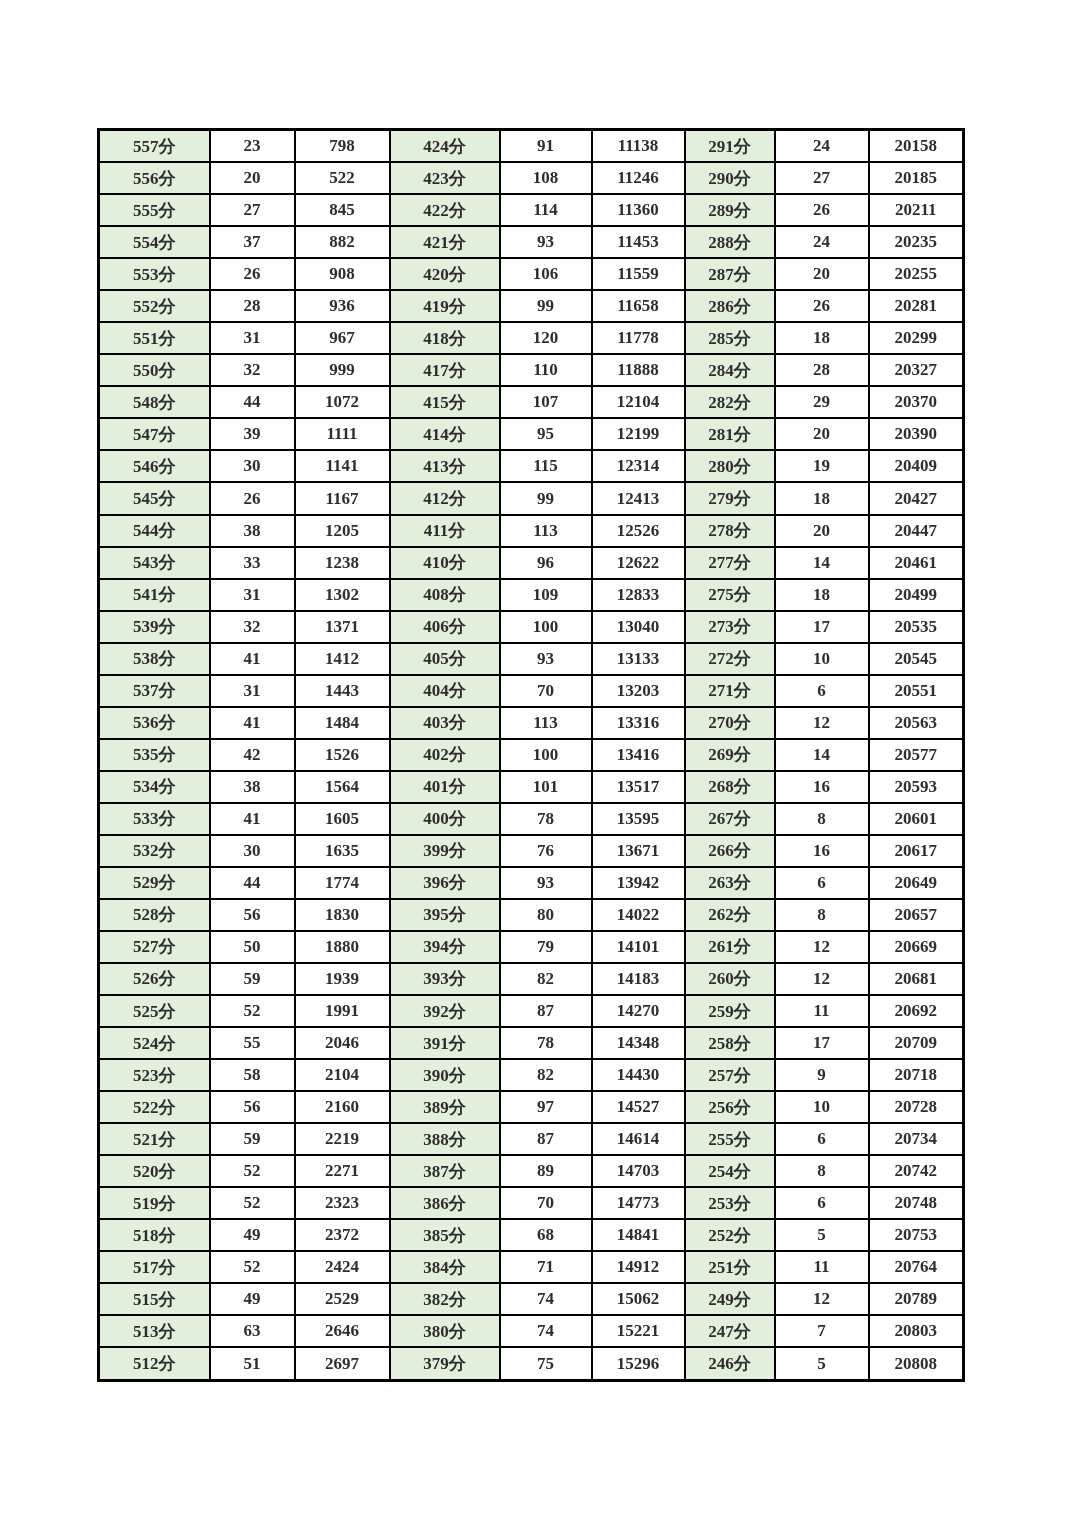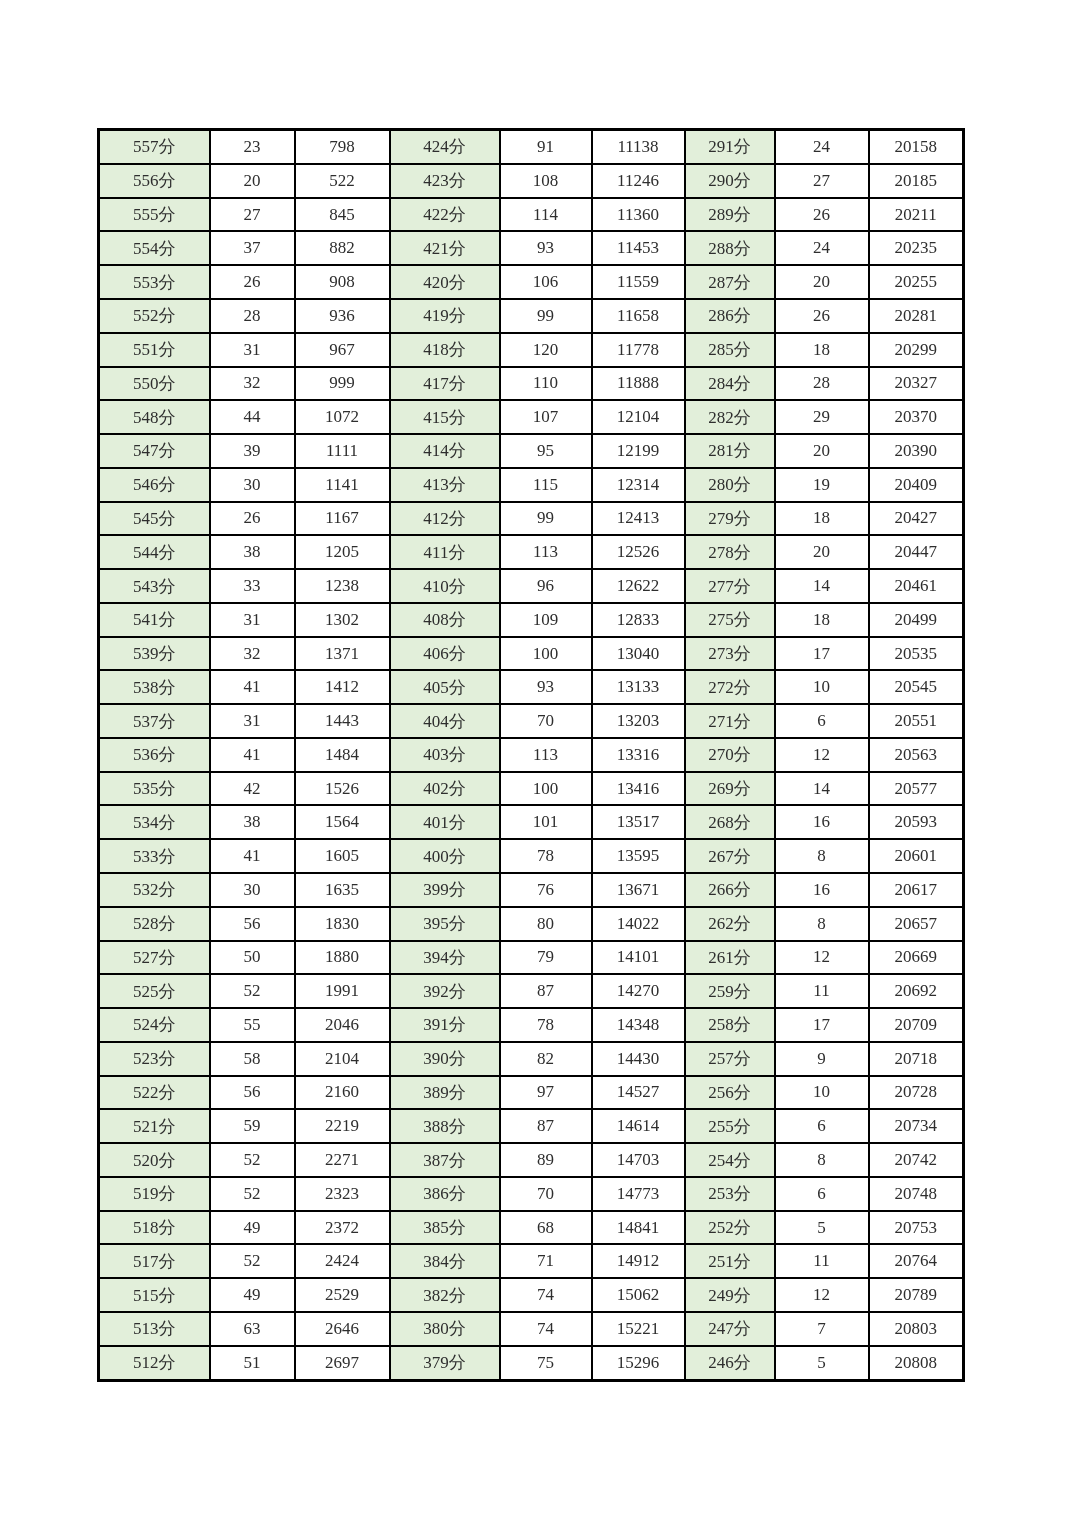--- a/index.html
+++ b/index.html
@@ -25,20 +25,21 @@
   }
   table.score-table {
     position: absolute;
     left: 97px;
     top: 128px;
     width: 865px;
     height: 1254px;
     border-collapse: collapse;
     table-layout: fixed;
     border: 3px solid var(--border-color);
+    font-weight: bold;
   }
   table.score-table td {
     border: 2px solid var(--border-color);
     text-align: center;
     vertical-align: middle;
     font-size: 17px;
     color: var(--text-color);
     background: var(--cell-bg);
     overflow: hidden;
     white-space: nowrap;
@@ -312,20 +313,31 @@
           <td>30</td>
           <td>1635</td>
           <td class="score">399分</td>
           <td>76</td>
           <td>13671</td>
           <td class="score">266分</td>
           <td>16</td>
           <td>20617</td>
         </tr>
         <tr>
+          <td class="score">529分</td>
+          <td>44</td>
+          <td>1774</td>
+          <td class="score">396分</td>
+          <td>93</td>
+          <td>13942</td>
+          <td class="score">263分</td>
+          <td>6</td>
+          <td>20649</td>
+        </tr>
+        <tr>
           <td class="score">528分</td>
           <td>56</td>
           <td>1830</td>
           <td class="score">395分</td>
           <td>80</td>
           <td>14022</td>
           <td class="score">262分</td>
           <td>8</td>
           <td>20657</td>
         </tr>
@@ -334,20 +346,31 @@
           <td>50</td>
           <td>1880</td>
           <td class="score">394分</td>
           <td>79</td>
           <td>14101</td>
           <td class="score">261分</td>
           <td>12</td>
           <td>20669</td>
         </tr>
         <tr>
+          <td class="score">526分</td>
+          <td>59</td>
+          <td>1939</td>
+          <td class="score">393分</td>
+          <td>82</td>
+          <td>14183</td>
+          <td class="score">260分</td>
+          <td>12</td>
+          <td>20681</td>
+        </tr>
+        <tr>
           <td class="score">525分</td>
           <td>52</td>
           <td>1991</td>
           <td class="score">392分</td>
           <td>87</td>
           <td>14270</td>
           <td class="score">259分</td>
           <td>11</td>
           <td>20692</td>
         </tr>

